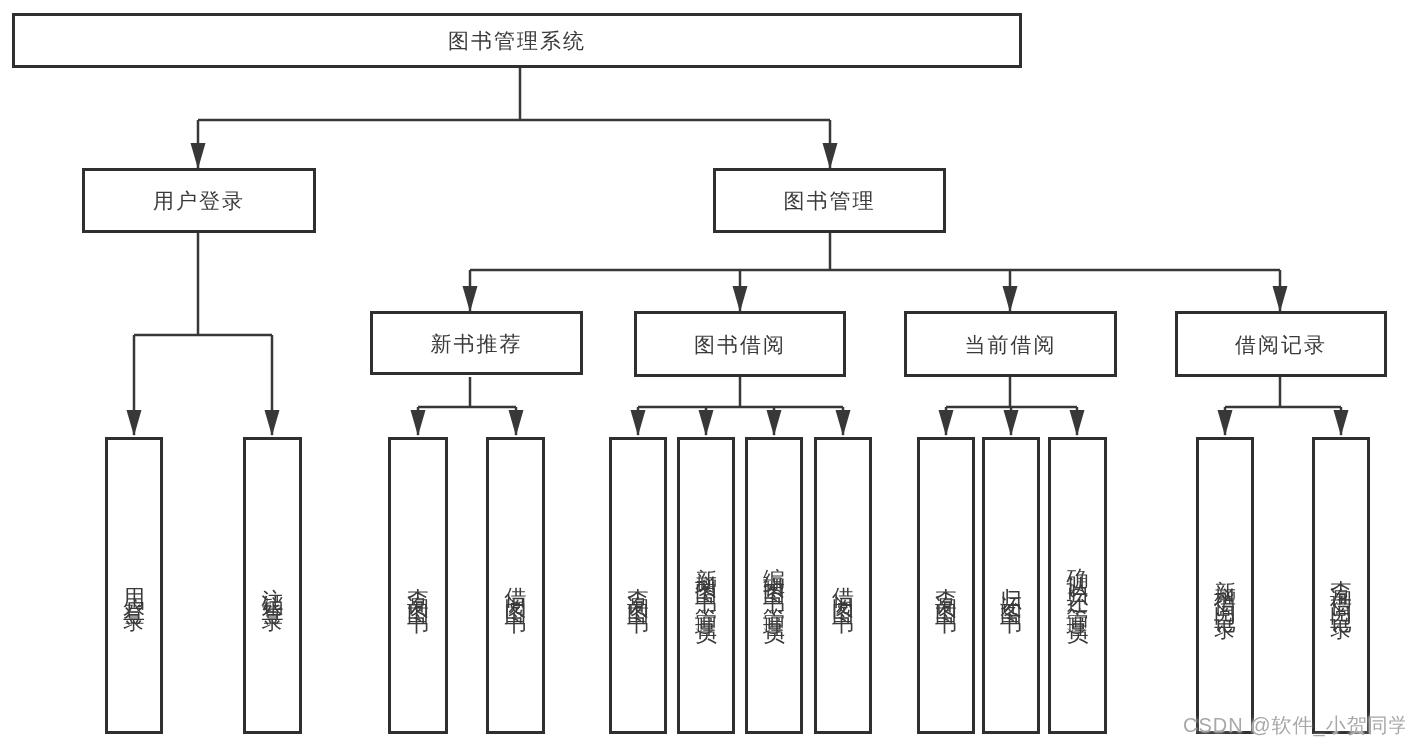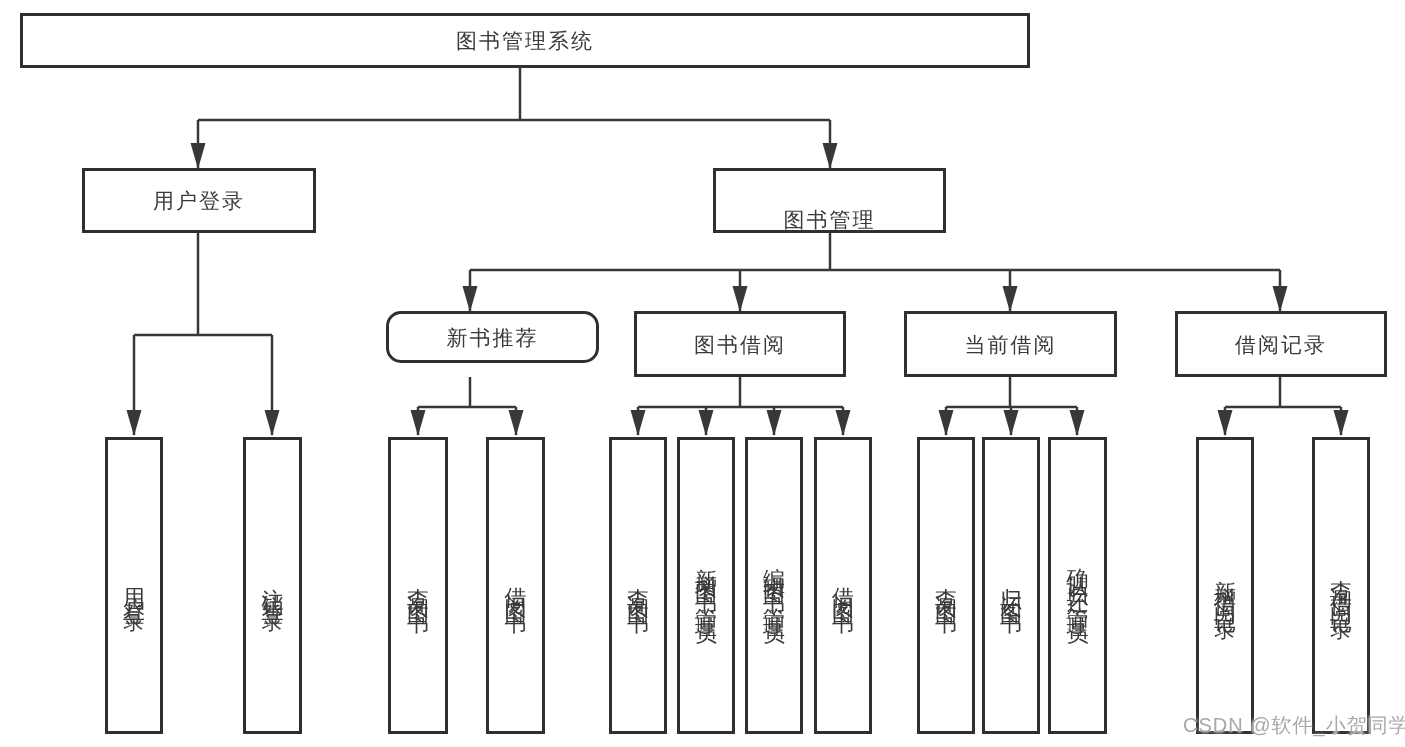--- a/index.html
+++ b/index.html
@@ -99,32 +99,32 @@
       <path d="M1011 407 V435" marker-end="url(#arrow)"></path>
       <path d="M1077 407 V435" marker-end="url(#arrow)"></path>
 
       <path d="M1280 377 V407"></path>
       <path d="M1225 407 H1341"></path>
       <path d="M1225 407 V435" marker-end="url(#arrow)"></path>
       <path d="M1341 407 V435" marker-end="url(#arrow)"></path>
     </g>
   </svg>
 
-  <div class="box" style="left:12px; top:13px; width:1010px; height:55px;margin-left:8px;">
+  <div class="box" style="left:12px; top:13px; width:1010px; height:55px;">
     <span class="lbl-h">图书管理系统</span>
   </div>
 
   <div class="box" style="left:82px; top:168px; width:234px; height:65px;">
     <span class="lbl-h">用户登录</span>
   </div>
-  <div class="box" style="left:713px; top:168px; width:233px; height:65px;align-items:flex-end;">
+  <div class="box" style="left:713px; top:168px; width:233px; height:65px;">
     <span class="lbl-h">图书管理</span>
   </div>
 
-  <div class="box" style="left:386px; top:311px; width:213px; height:52px;border-radius:15px;">
+  <div class="box" style="left:370px; top:311px; width:213px; height:64px;">
     <span class="lbl-h">新书推荐</span>
   </div>
   <div class="box" style="left:634px; top:311px; width:212px; height:66px;text-align:right;">
     <span class="lbl-h">图书借阅</span>
   </div>
   <div class="box" style="left:904px; top:311px; width:213px; height:66px;">
     <span class="lbl-h">当前借阅</span>
   </div>
   <div class="box" style="left:1175px; top:311px; width:212px; height:66px;">
     <span class="lbl-h">借阅记录</span>

